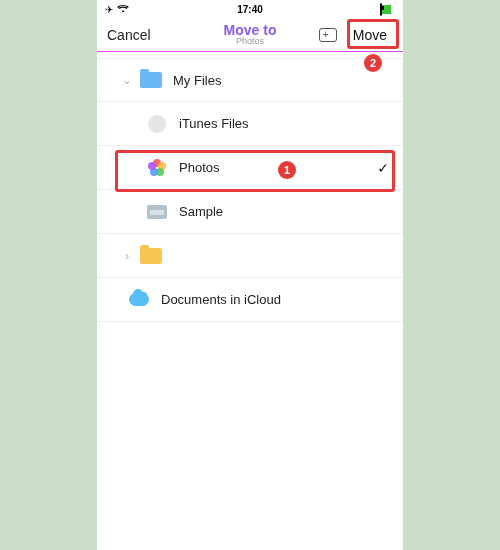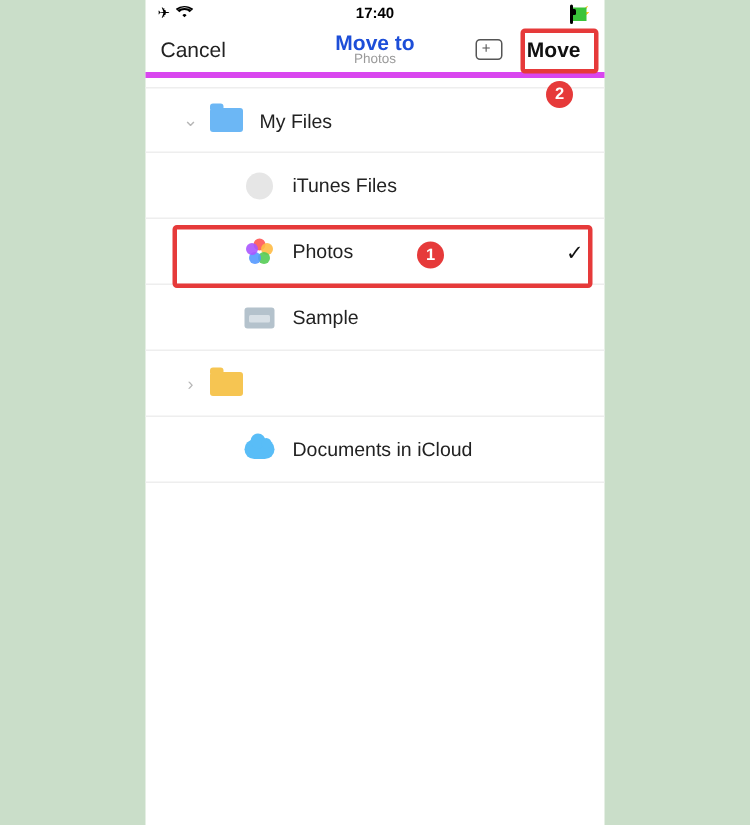--- a/index.html
+++ b/index.html
@@ -29,41 +29,41 @@
   .statusbar .left { flex:1; display:flex; gap:4px; align-items:center;}
   .statusbar .center { flex:0 0 auto; font-weight:600;}
   .statusbar .right { flex:1; display:flex; justify-content:flex-end; align-items:center; gap:4px;}
   .battery {
     width:20px; height:9px; border:1px solid #000; border-radius:2px; position:relative;
   }
   .battery::after { content:""; position:absolute; right:-3px; top:2px; width:2px; height:4px; background:#000; border-radius:0 1px 1px 0;}
   .battery .fill { position:absolute; left:1px; top:1px; bottom:1px; width:9px; background:#3ac43a;}
   .navbar {
     display:flex; align-items:center; height:34px; padding:0 10px; position:relative;
-    border-bottom:4px solid #d946ef;
+    border-bottom:1px solid #d946ef;
   }
   .nav-cancel { font-size:14px; color:#222; }
   .nav-center { position:absolute; left:0; right:0; text-align:center; pointer-events:none;}
-  .nav-title { font-size:14px; font-weight:600; color:#1d4ed8; line-height:1;}
+  .nav-title { font-size:14px; font-weight:600; color:#8b5cf6; line-height:1;}
   .nav-sub { font-size:9px; color:#9a9a9a; line-height:1.1;}
   .nav-right { margin-left:auto; display:flex; align-items:center; gap:10px;}
   .newfolder-icon { width:18px; height:14px; border:1.5px solid #555; border-radius:3px; position:relative;}
   .newfolder-icon::before { content:"+"; position:absolute; top:-1px; left:3px; font-size:10px; color:#555; line-height:14px;}
-  .move-btn { font-size:14px; font-weight:700; color:#111; position:relative; padding:4px 6px;}
+  .move-btn { font-size:14px; font-weight:400; color:#111; position:relative; padding:4px 6px;}
   .list { padding-top:6px; }
   .row {
     display:flex; align-items:center; height:44px; padding-left:18px; padding-right:14px;
     border-bottom:1px solid #eee; font-size:13px; color:#222;
   }
   .row:first-child { border-top:1px solid #eee;}
   .row .indent { width:24px; display:flex; justify-content:center; color:#b7b7b7;}
   .row .icon { width:24px; height:24px; margin-right:10px; display:flex; align-items:center; justify-content:center;}
   .row .label { flex:1; }
   .row .check { font-size:14px; color:#111; }
-  .row.sub { padding-left:64px;justify-content:center; }
+  .row.sub { padding-left:48px;justify-content:center; }
   .ic-folder-blue { width:22px; height:16px; background:#6cb7f5; border-radius:2px; position:relative;}
   .ic-folder-blue::before { content:""; position:absolute; top:-3px; left:0; width:9px; height:4px; background:#6cb7f5; border-radius:2px 2px 0 0;}
   .ic-folder-yellow { width:22px; height:16px; background:#f6c552; border-radius:2px; position:relative;}
   .ic-folder-yellow::before { content:""; position:absolute; top:-3px; left:0; width:9px; height:4px; background:#f6c552; border-radius:2px 2px 0 0;}
   .ic-itunes { width:18px; height:18px; background:#e6e6e6; border-radius:50%;}
   .ic-photos { width:18px; height:18px; position:relative;}
   .ic-photos span { position:absolute; width:8px; height:8px; border-radius:50%; opacity:.9;}
   .ic-inbox { width:20px; height:14px; background:#b4c2cc; border-radius:2px; position:relative;}
   .ic-inbox::after { content:""; position:absolute; left:3px; right:3px; top:5px; height:5px; background:#d8e0e6; border-radius:1px;}
   .ic-cloud { width:20px; height:13px; background:#59bdf7; border-radius:7px; position:relative;}
@@ -147,21 +147,21 @@
       <span class="label">Sample</span>
     </div>
 
     <div class="row">
       <span class="indent chev">›</span>
       <span class="icon">
           <span class="ic-folder-yellow"></span>
         </span>
     </div>
 
-    <div class="row" style="padding-left:64px">
+    <div class="row" style="padding-left:30px">
       <span class="icon">
           <span class="ic-cloud"></span>
         </span>
       <span class="label">Documents in iCloud</span>
     </div>
 
   </div>
 
   <div class="hl-red" style="top:19px; left:250px; width:52px; height:30px;"></div>
   <div class="badge" style="top:54px; left:267px;">2</div>

